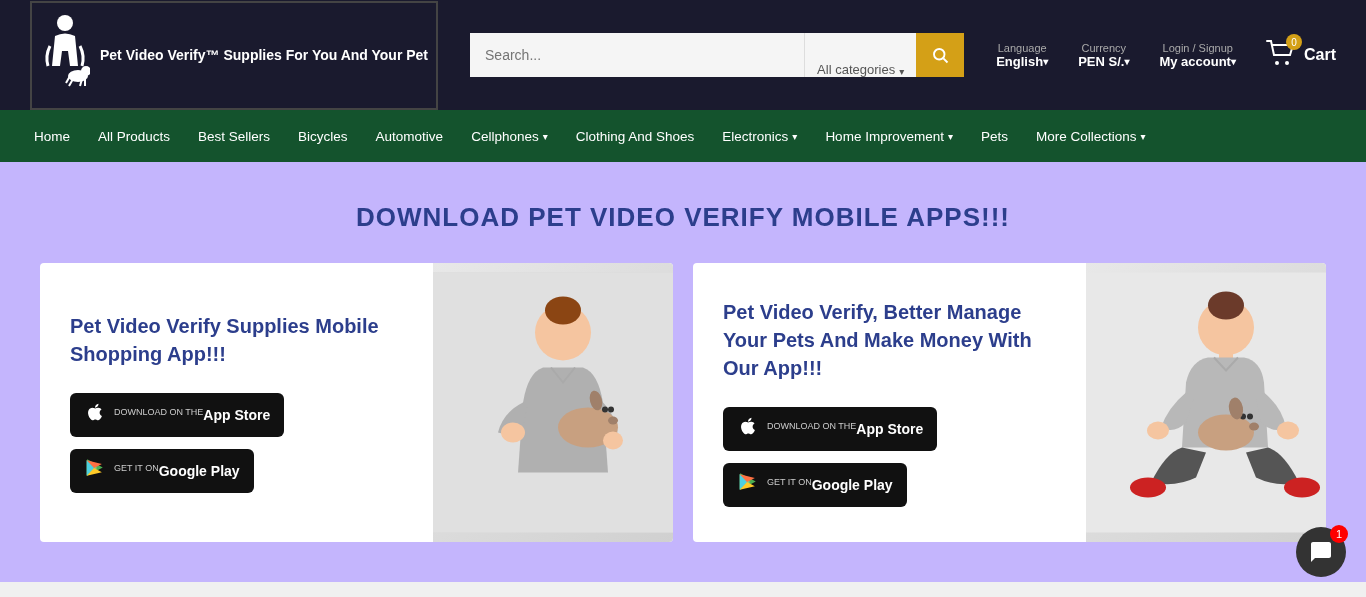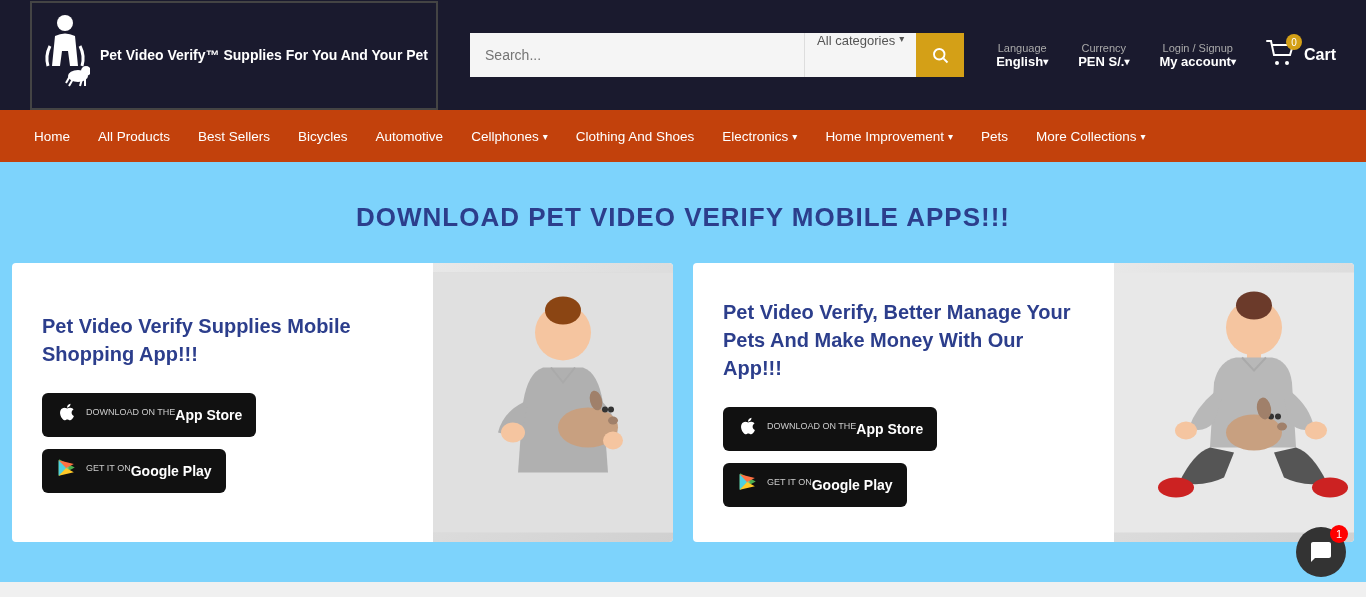--- a/index.html
+++ b/index.html
@@ -49,21 +49,21 @@
     }
     .search-category {
       padding: 0 12px;
       background: #f5f5f5;
       border: none;
       border-left: 1px solid #ddd;
       font-size: 13px;
       color: #555;
       cursor: pointer;
       display: flex;
-      align-items: flex-start;
+      align-items: flex-end;
       gap: 4px;
     }
     .search-btn {
       background: #d4a017;
       border: none;
       width: 48px;
       cursor: pointer;
       display: flex;
       align-items: center;
       justify-content: center;
@@ -117,21 +117,21 @@
       align-items: center;
       justify-content: center;
     }
     .cart-label {
       font-size: 16px;
       font-weight: bold;
     }
 
     
     .nav-bar {
-      background: #c2410c;
+      background: #14532d;
       display: flex;
       align-items: center;
       padding: 0 20px;
       height: 52px;
     }
     .nav-item {
       color: white;
       font-size: 13.5px;
       padding: 0 14px;
       height: 52px;
@@ -140,22 +140,22 @@
       cursor: pointer;
       white-space: nowrap;
       gap: 4px;
     }
     .chevron {
       font-size: 10px;
     }
 
     
     .main-content {
-      background: #7dd3fc;
-      padding: 40px 12px;
+      background: #c4b5fd;
+      padding: 40px 40px;
       min-height: 420px;
     }
     .download-title {
       text-align: center;
       color: #2c3e8c;
       font-size: 26px;
       font-weight: bold;
       margin-bottom: 30px;
       letter-spacing: 1px;
     }

